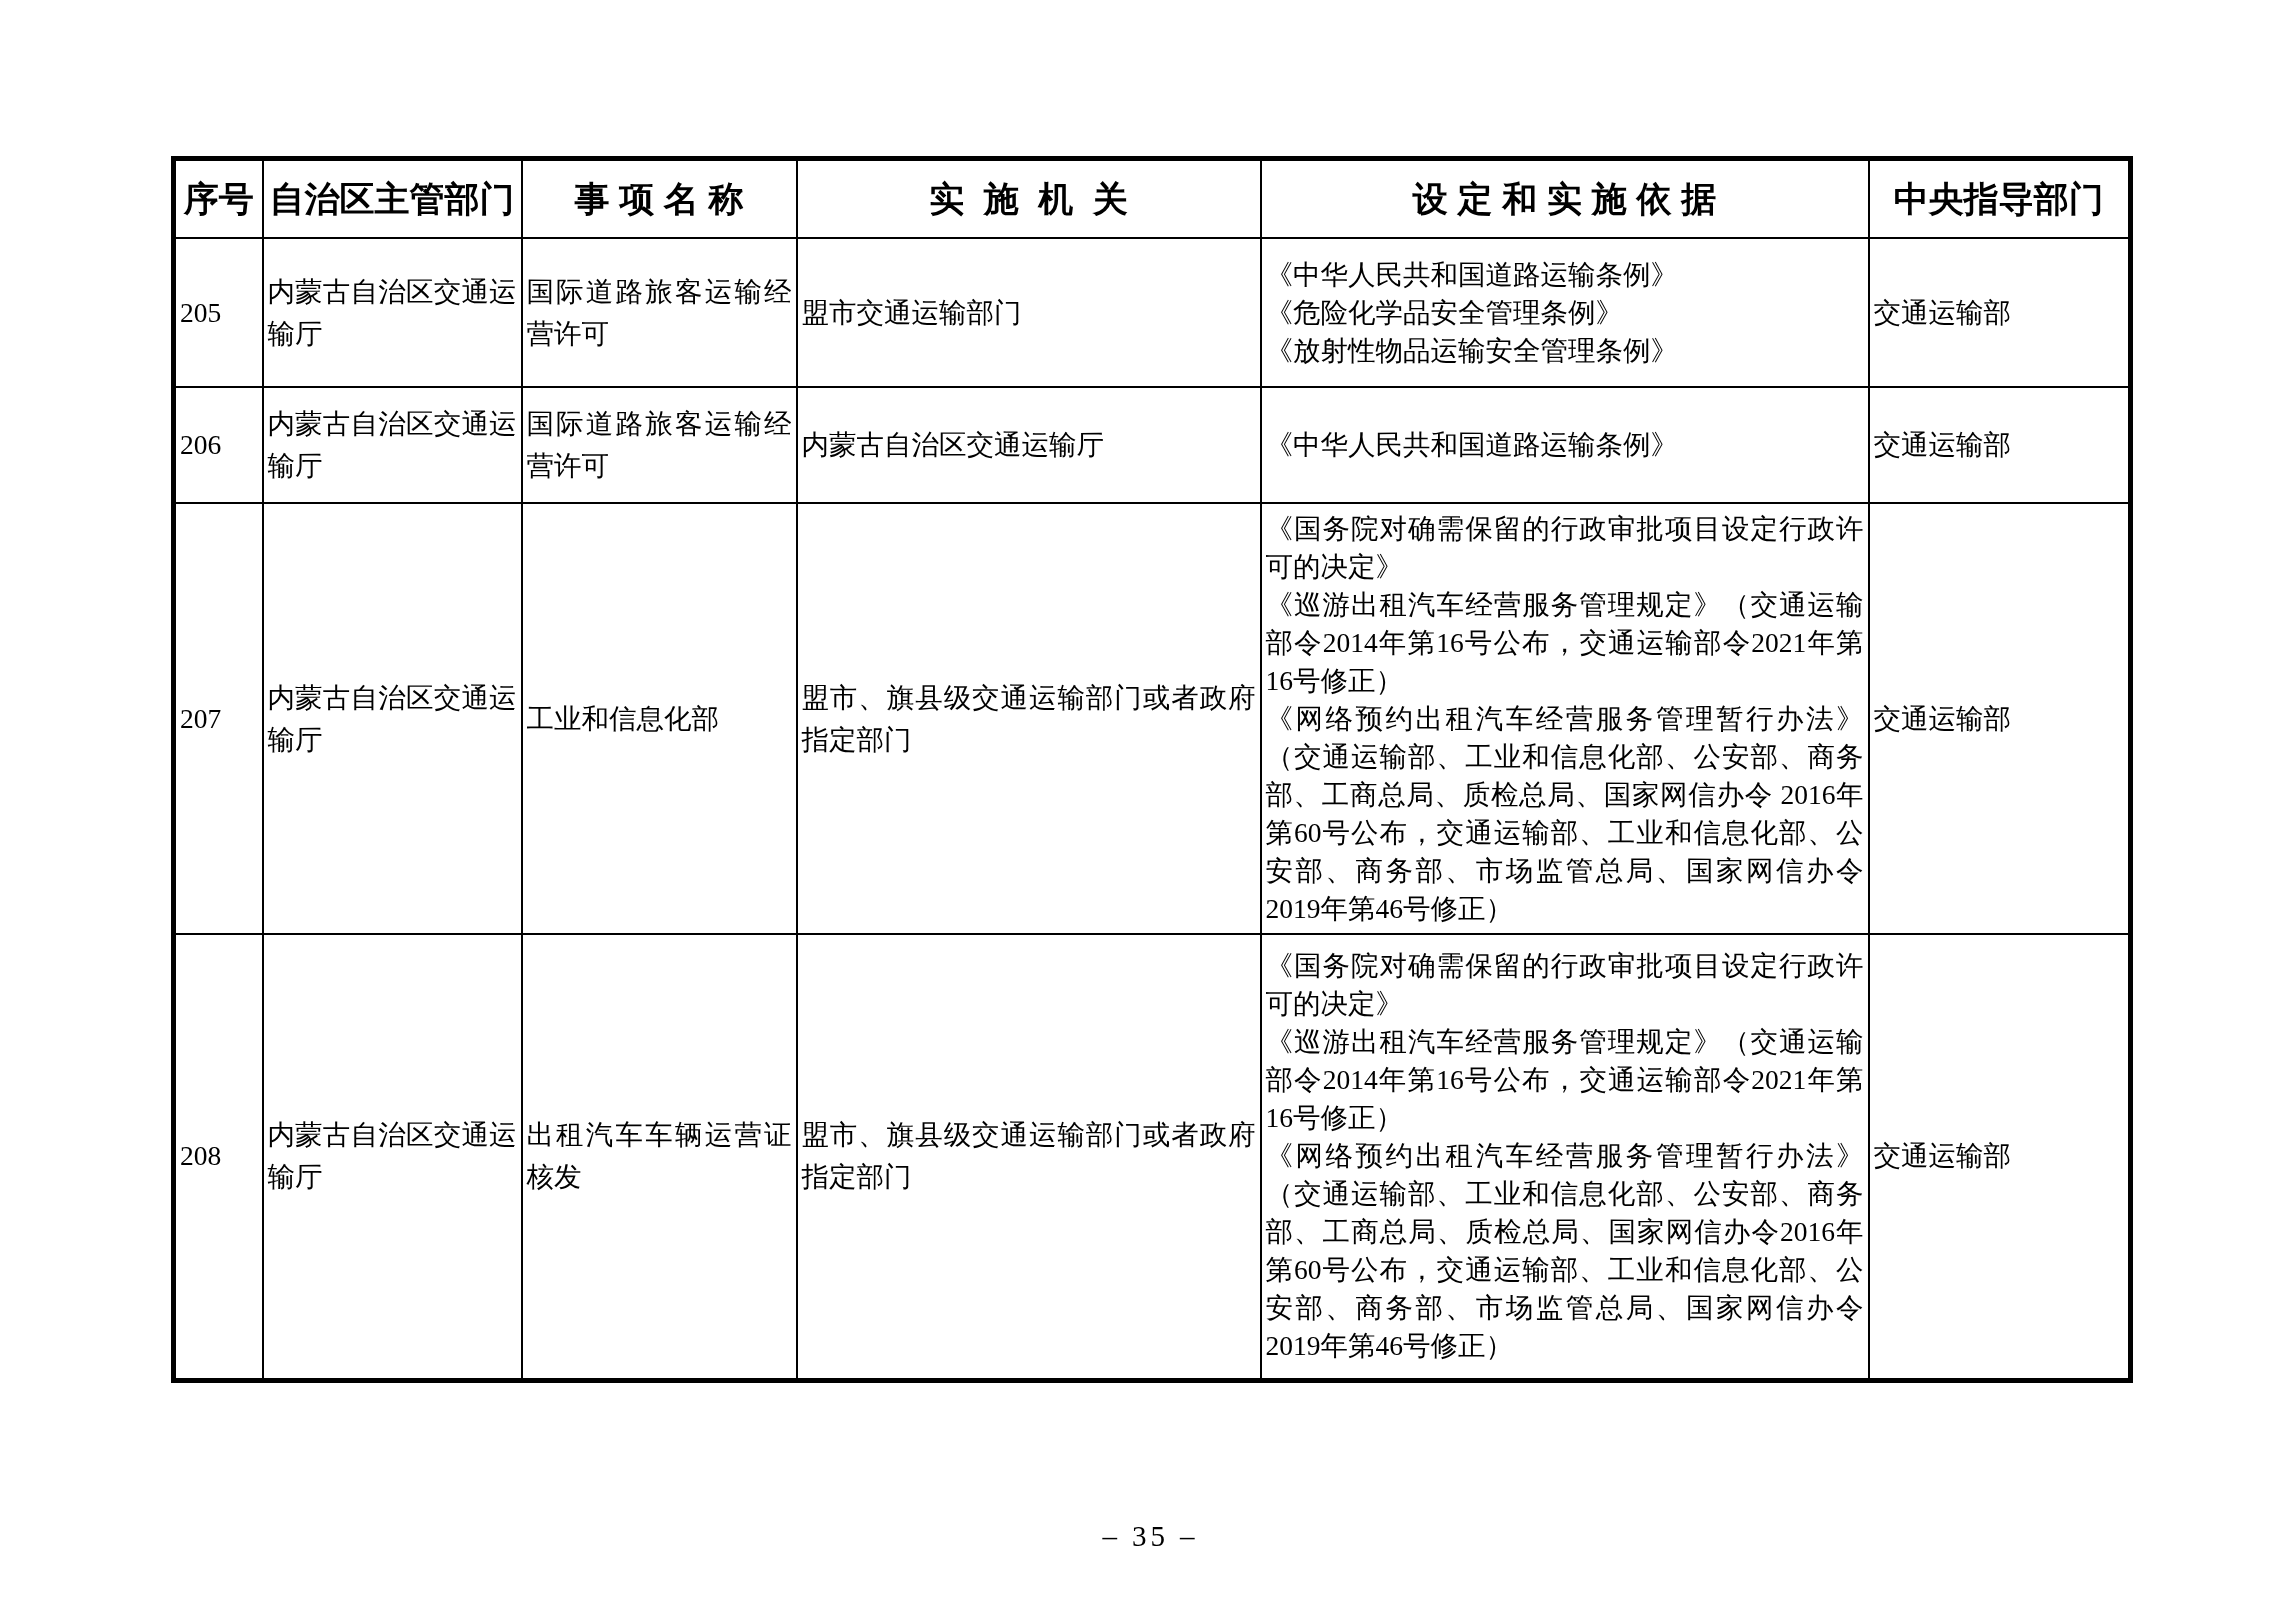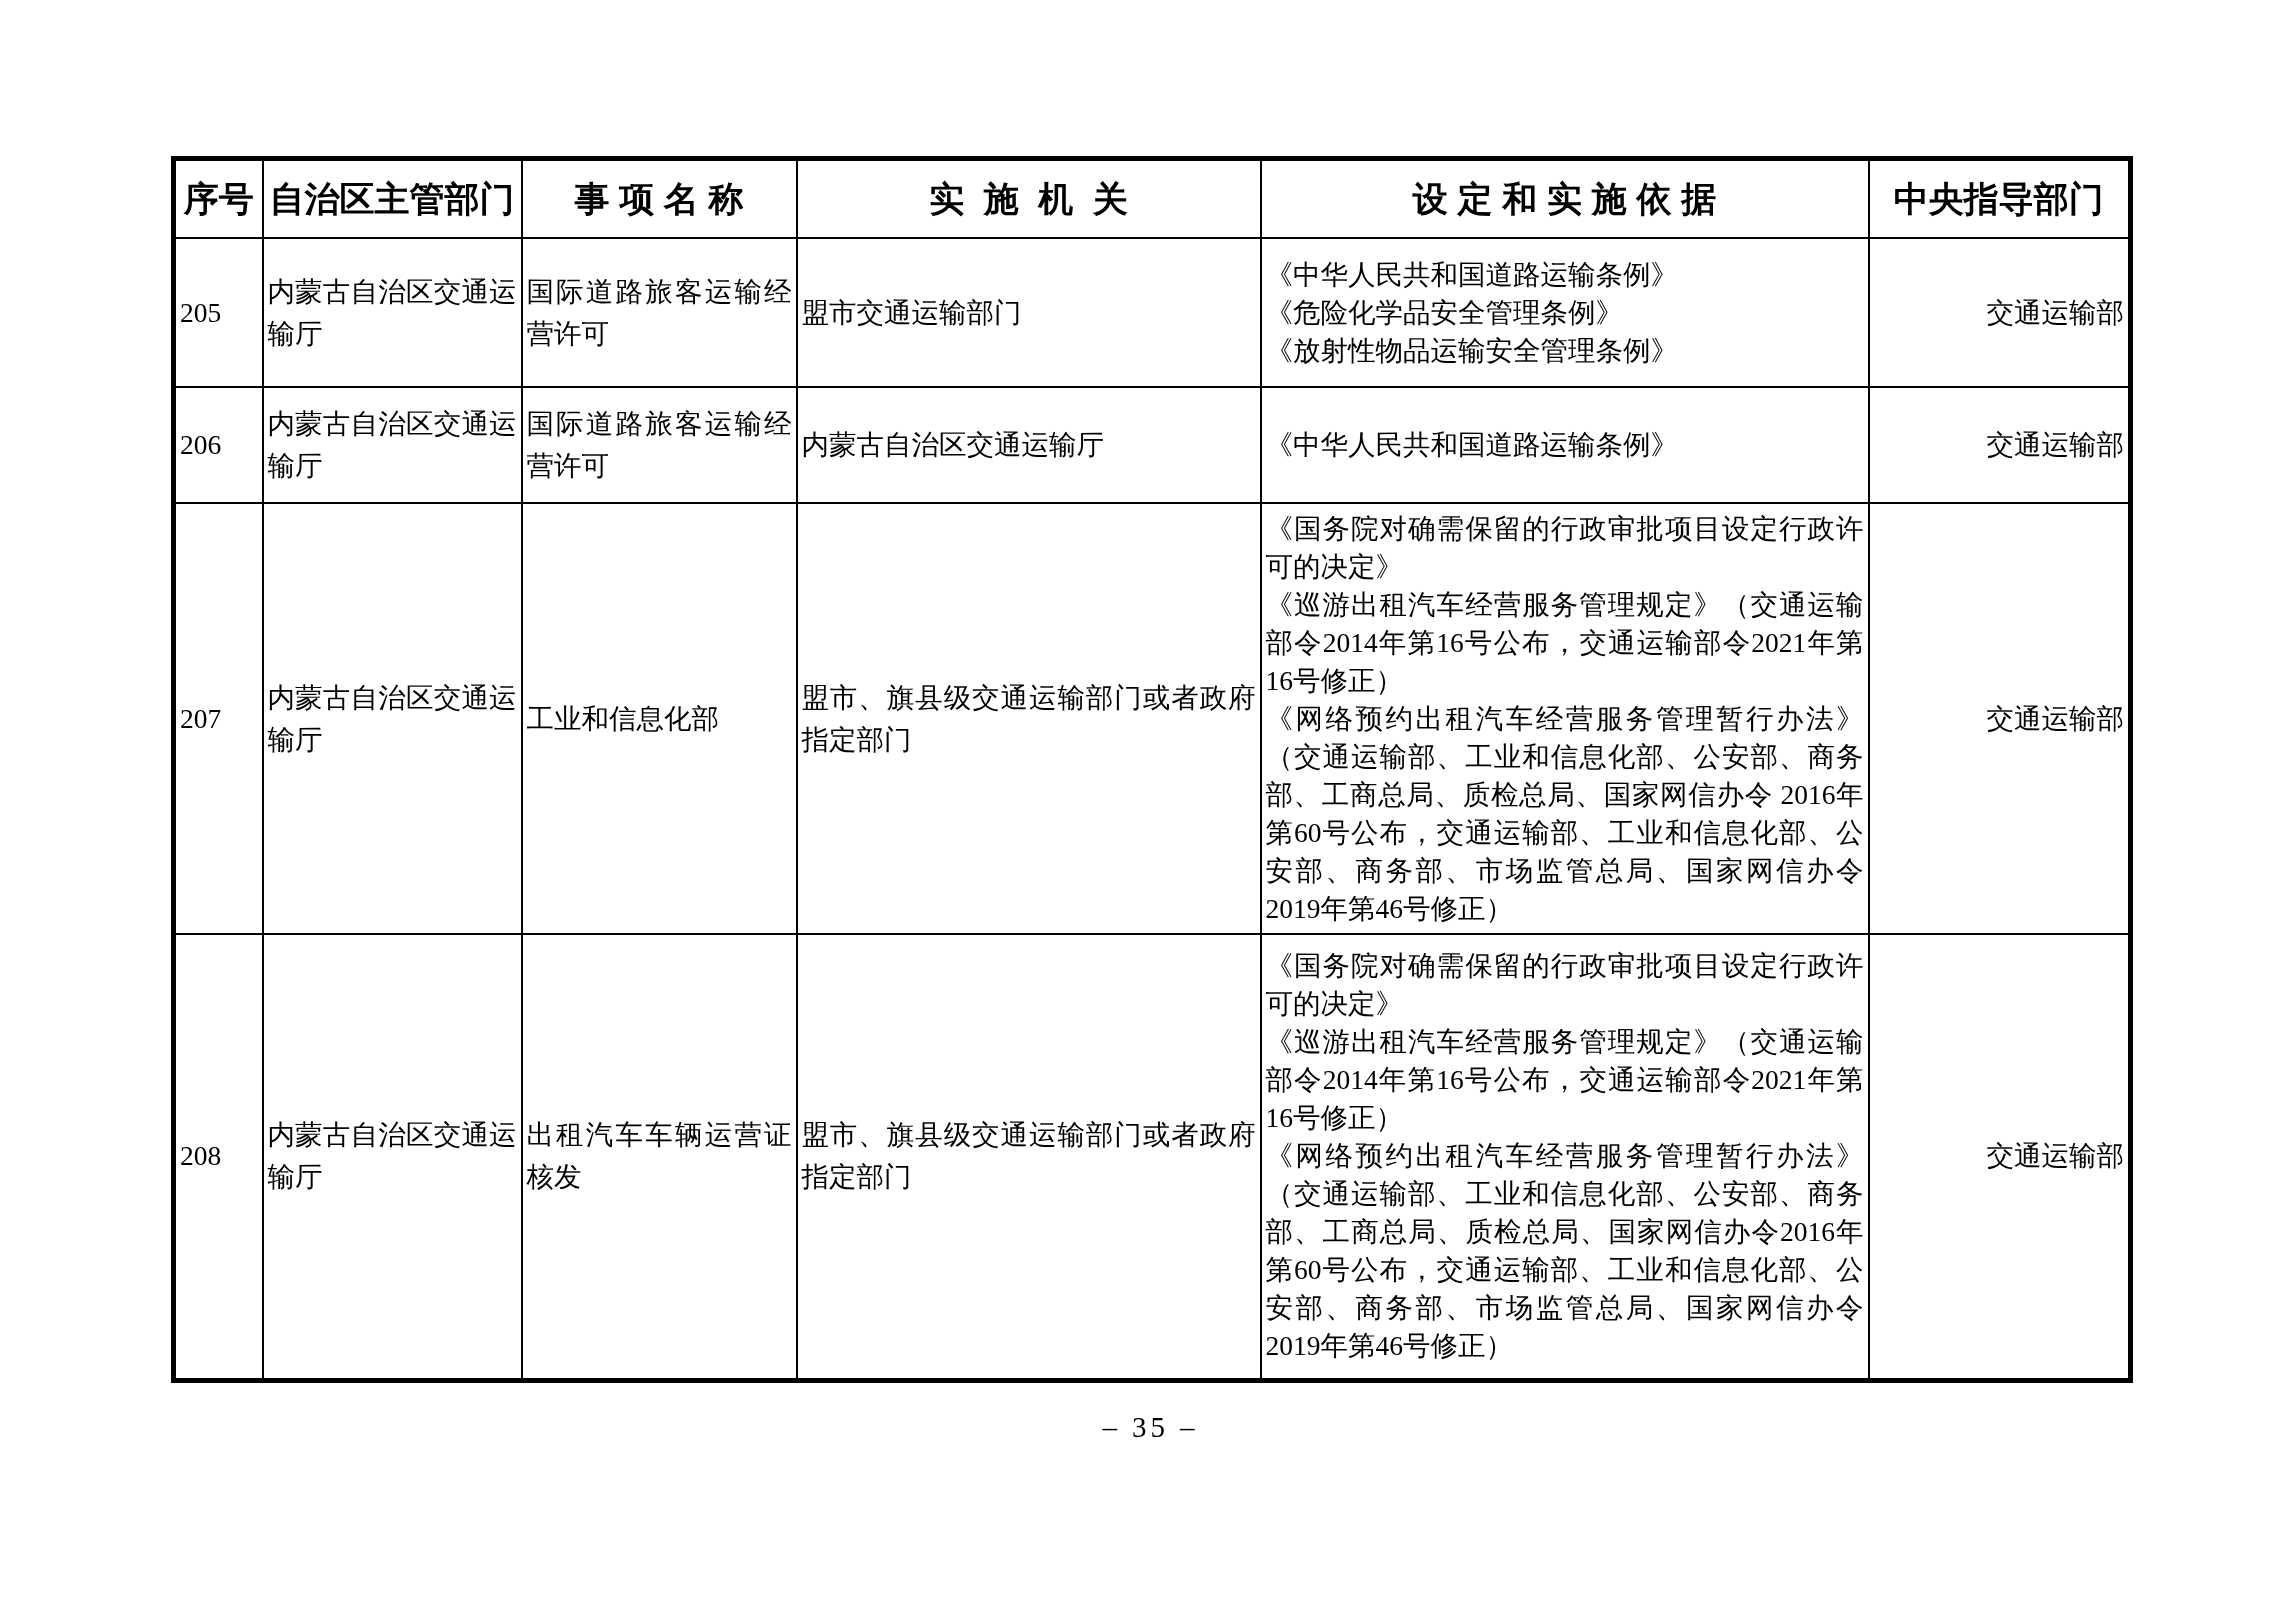--- a/index.html
+++ b/index.html
@@ -47,25 +47,25 @@
   .c-dept, .c-item, .c-agency {
     text-align: justify;
     line-height: 42px;
   }
   .c-basis {
     text-align: justify;
     white-space: pre-line;
     line-height: 38px;
   }
   .c-central {
-    text-align: right;
+    text-align: left;
   }
   .page-number {
     position: absolute;
-    top: 1411px;
+    top: 1520px;
     left: 171px;
     width: 1959px;
     text-align: center;
     font-size: 29px;
     letter-spacing: 3.9px;
   }
 </style>
 </head>
 <body>
 

